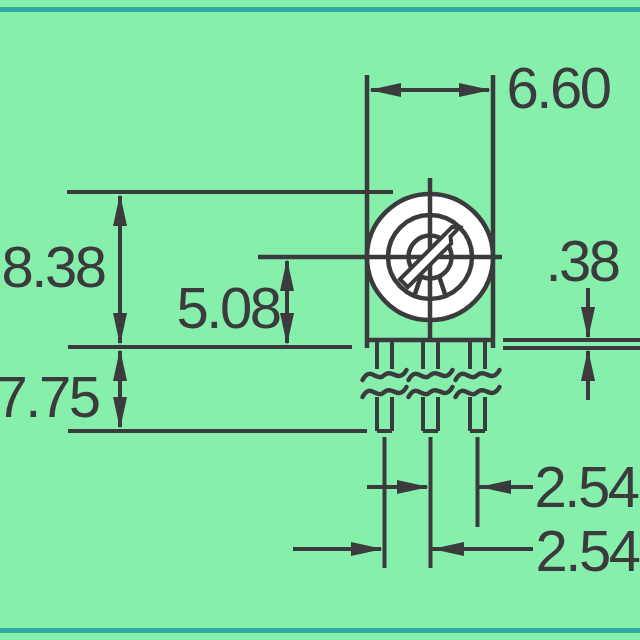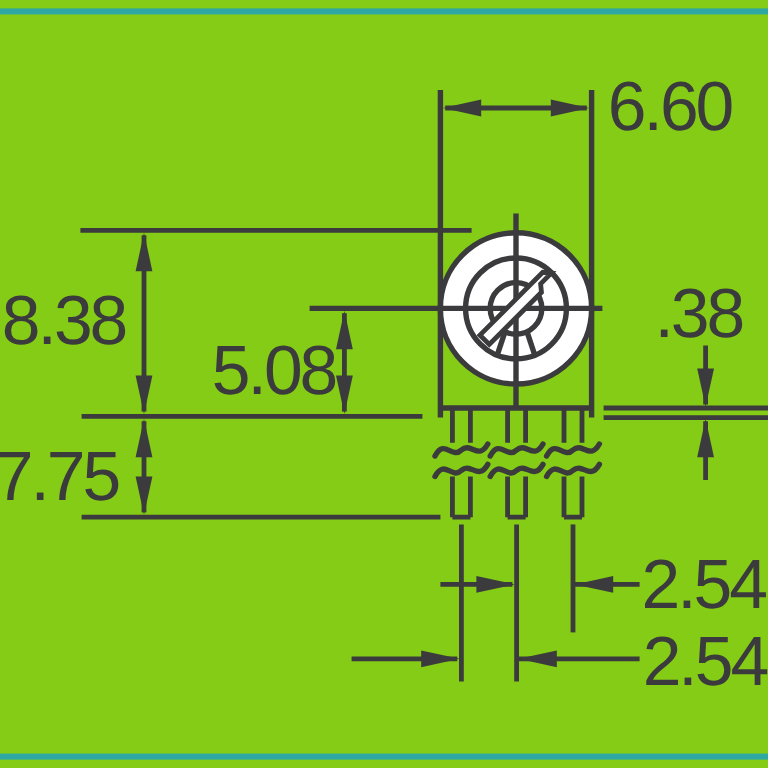--- a/index.html
+++ b/index.html
@@ -1,19 +1,19 @@
 <!DOCTYPE html>
 <html><head>
 <meta charset="utf-8">
 <style>
   html,body{margin:0;padding:0;background:#ffffff;}
   .canvas{
     position:relative;
     width:640px;height:640px;
-    background:#84cc16;
+    background:#86efac;
     overflow:hidden;
     font-family:"Liberation Sans", sans-serif;
     text-align:center;
   }
   .accent-bar{position:absolute;left:0;width:640px;height:5px;}
   .accent-bar.top{top:7px;}
   .accent-bar.bottom{top:628px;}
   svg{position:absolute;left:0;top:0;}
   .dim-text{
     font-family:"Liberation Sans", sans-serif;

